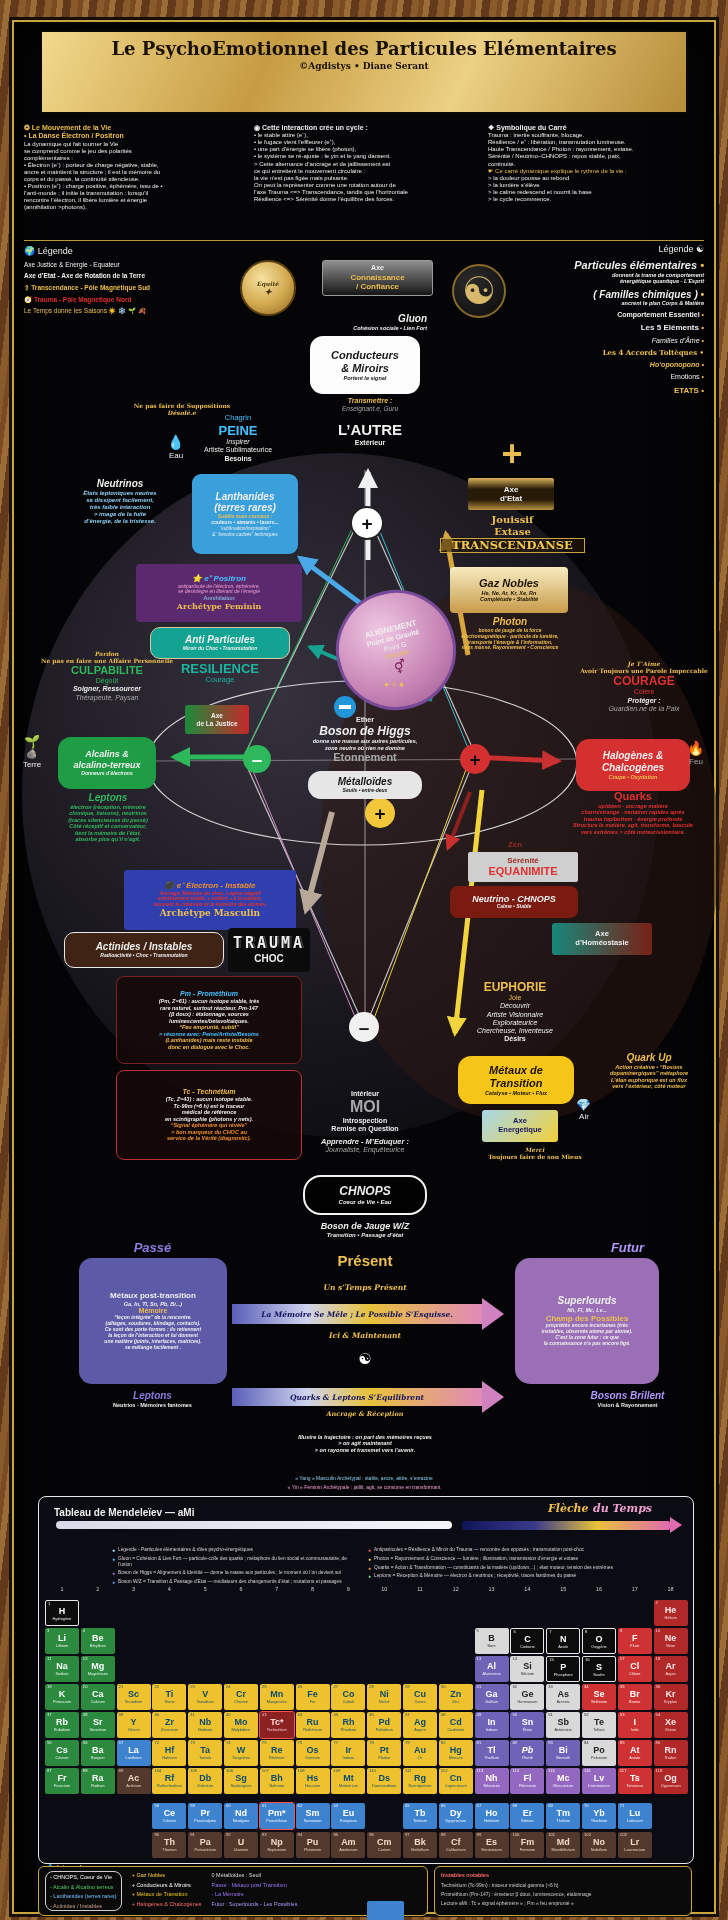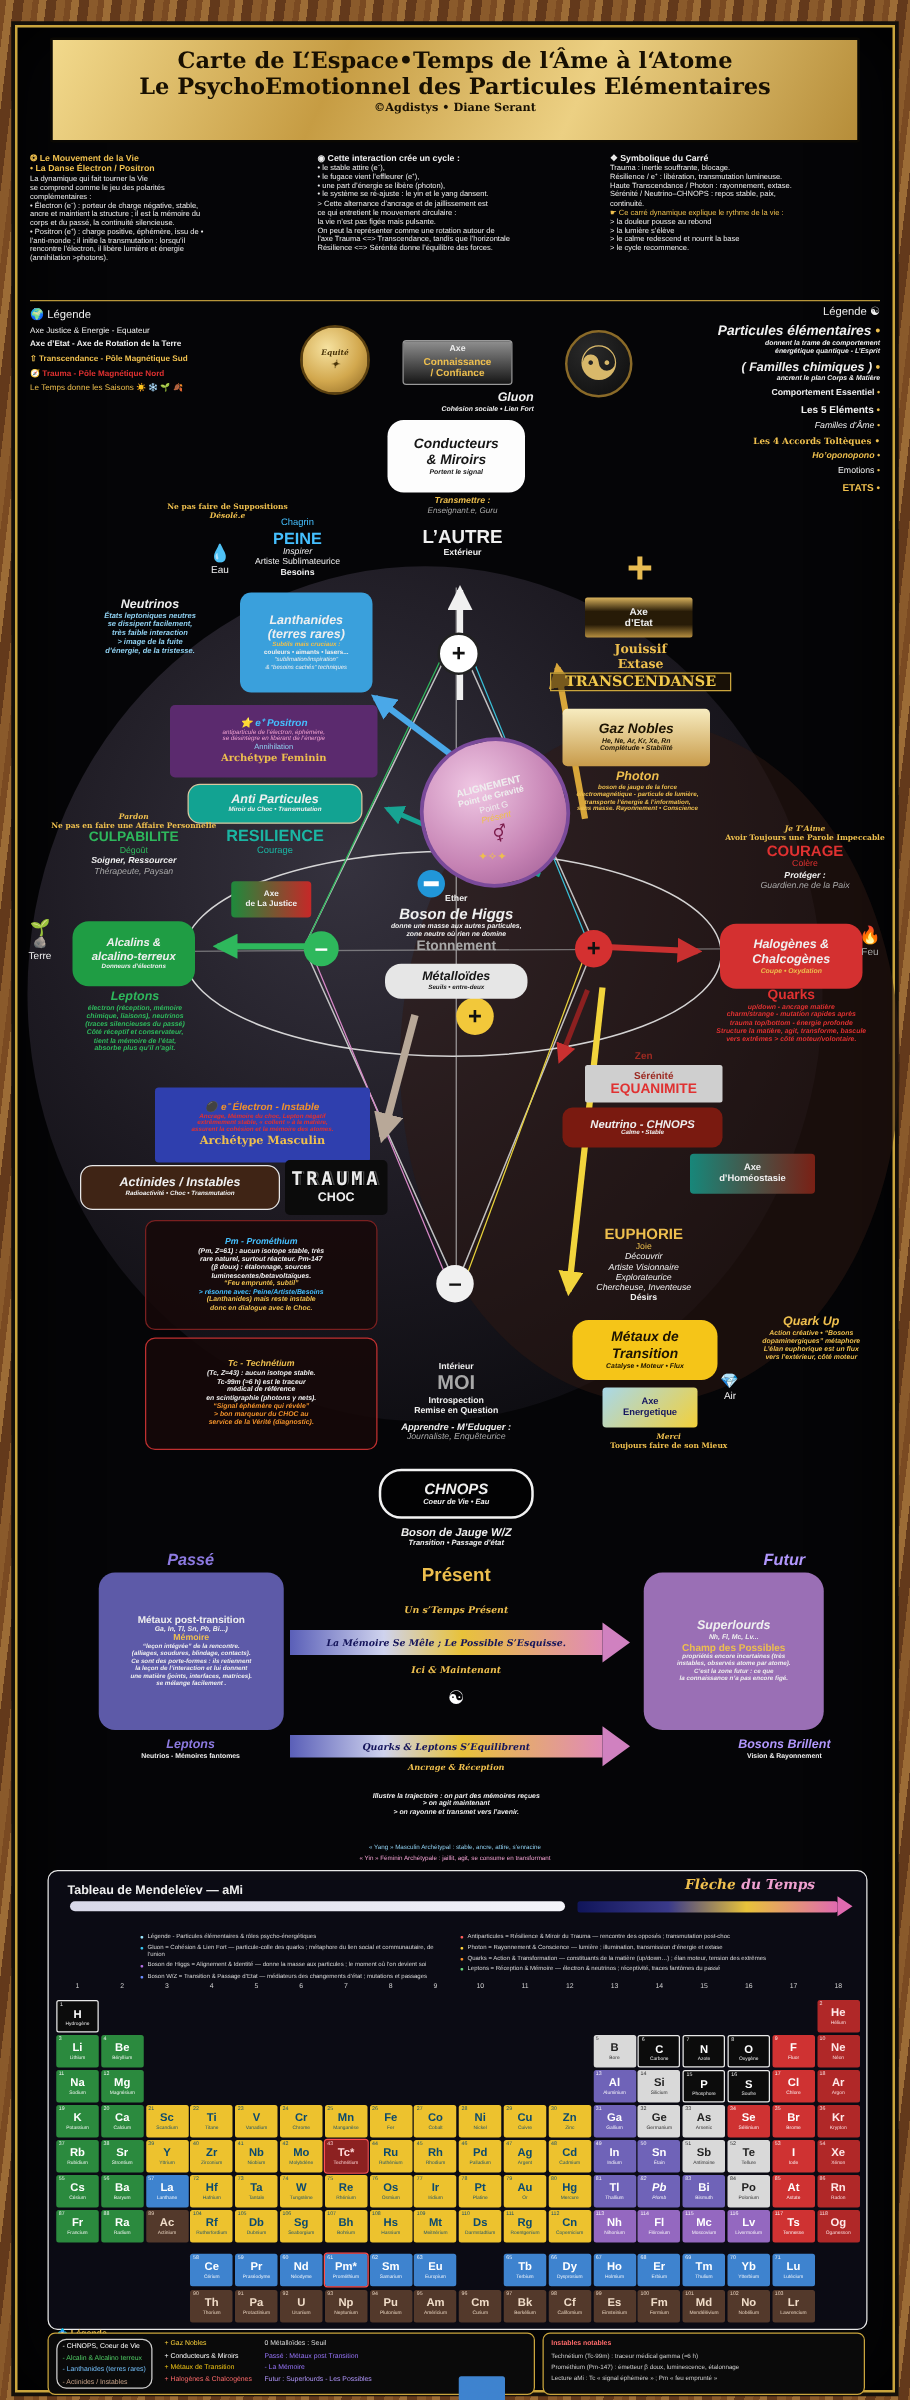--- a/index.html
+++ b/index.html
@@ -112,21 +112,20 @@
   .blitem{font-size:5.5px;line-height:9.5px;white-space:nowrap;text-align:left}
   .pillcol{border:1px solid #cfcfcf;border-radius:8px;padding:1px 4px}
 </style>
 </head>
 <body>
 
 <div id="stage">
   <div id="panel"></div>
 
   <div id="titleplaque">
-    <div class="t1">Carte de L‘Espace•Temps de l‘Âme à l‘Atome</div>
     <div class="t1">Le PsychoEmotionnel des Particules Elémentaires</div>
     <div class="t4">©Agdistys • Diane Serant</div>
   </div>
 
   <div class="goldline" style="left:24px;top:240px;width:680px"></div>
 
   <svg class="overlay" width="728" height="1920">
     <defs>
       <radialGradient id="gGlobe" cx="40%" cy="35%" r="75%">
         <stop offset="0%" stop-color="#35323e"></stop>
@@ -306,21 +305,21 @@
       <div class="s10 x i cw dot mt">( Familles chimiques )</div>
       <div class="s55 b i cw">ancrent le plan Corps &amp; Matière</div>
       <div class="s7 b cw dot mt">Comportement Essentiel</div>
       <div class="s8 x cw dot mt">Les 5 Eléments</div>
       <div class="s7 i cw dot mt">Familles d’Âme</div>
       <div class="s7 b cgd sf dot mt">Les 4 Accords Toltèques</div>
       <div class="s7 b i cgd dot mt">Ho’oponopono</div>
       <div class="s7 cw dot mt">Emotions</div>
       <div class="s8 x cgd dot mt">ETATS</div>
     </div>
-    <div class="n bx b-con" style="left: 322px; top: 272px; width: 88px; height: 36px;">
+    <div class="n bx b-con" style="left: 322px; top: 260px; width: 111px; height: 36px;">
       <div class="s7 b cw">Axe</div>
       <div class="s8 b cgd">Connaissance</div>
       <div class="s8 b cgd">/ Confiance</div>
     </div>
     <div class="n " style="left: 305px; top: 313px; width: 122px; text-align: right;">
       <div class="s10 x i cw">Gluon</div>
       <div class="s55 b i cw">Cohésion sociale • Lien Fort</div>
     </div>
     <div class="n bx b-wht" style="left: 310px; top: 336px; width: 110px; height: 58px;">
       <div class="s11 x i cbk">Conducteurs</div>

